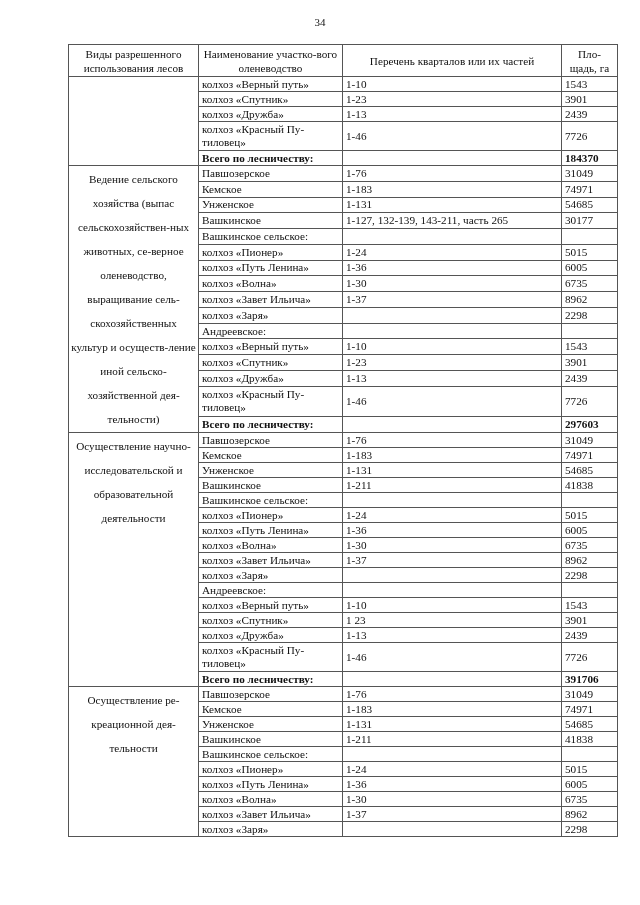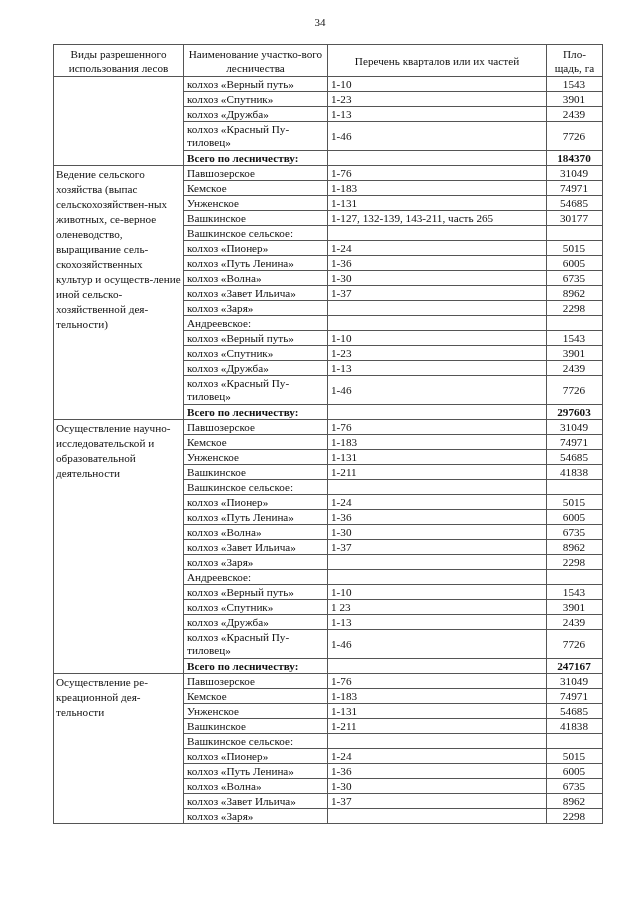--- a/index.html
+++ b/index.html
@@ -1,44 +1,44 @@
 <!DOCTYPE html>
 <html><head>
 <meta charset="utf-8">
 <style>
   html, body { margin:0; padding:0; background:#ffffff; }
   body { width:640px; height:905px; position:relative; overflow:hidden;
          font-family:"Liberation Serif", "DejaVu Serif", serif; color:#111; }
   .page-num { position:absolute; top:16px; left:0; width:640px; text-align:center; font-size:11px; }
-  table { position:absolute; left:53px; top:44px; border-collapse:collapse; table-layout:fixed; width:549px; }
+  table { position:absolute; left:68px; top:44px; border-collapse:collapse; table-layout:fixed; width:549px; }
   td, th { border:1px solid #555; font-size:11.2px; line-height:13px; padding:0 3px; font-weight:normal; vertical-align:middle; overflow:hidden; }
   th { text-align:center; height:31px; line-height:14px; }
   col.c1 { width:130px; } col.c2 { width:144px; } col.c3 { width:219px; } col.c4 { width:56px; }
   tr.r { height:15px; }
   tr.r2 { height:29px; }
-  td.num { text-align:center; padding-right:4px; }
-  td.use { text-align:left; vertical-align:top; line-height:15px; padding:1px 2px; }
+  td.num { text-align:left; padding-right:4px; }
+  td.use { text-align:center; vertical-align:top; line-height:24px; padding:1px 2px; }
   td.bold { font-weight:bold; }
 </style>
 </head>
 <body>
 
 <div class="page-num">34</div>
 
 <table>
   <colgroup>
       <col class="c1">
       <col class="c2">
       <col class="c3">
       <col class="c4">
     </colgroup>
   <thead>
     <tr>
       <th>Виды разрешенного использования лесов</th>
-      <th>Наименование участко-вого лесничества</th>
+      <th>Наименование участко-вого оленеводство</th>
       <th>Перечень кварталов или их частей</th>
       <th>Пло-щадь, га</th>
     </tr>
   </thead>
   <tbody id="tbody">
       <tr class="r">
         <td class="use" rowspan="5"></td>
         <td>колхоз «Верный путь»</td>
         <td>1-10</td>
         <td class="num">1543</td>
@@ -216,21 +216,21 @@
         <td class="num">2439</td>
       </tr>
       <tr class="r2">
         <td>колхоз «Красный Пу-тиловец»</td>
         <td>1-46</td>
         <td class="num">7726</td>
       </tr>
       <tr class="r">
         <td class="bold">Всего по лесничеству:</td>
         <td></td>
-        <td class="num bold">247167</td>
+        <td class="num bold">391706</td>
       </tr>
       <tr class="r">
         <td class="use" rowspan="10">Осуществление ре-креационной дея-тельности</td>
         <td>Павшозерское</td>
         <td>1-76</td>
         <td class="num">31049</td>
       </tr>
       <tr class="r">
         <td>Кемское</td>
         <td>1-183</td>

